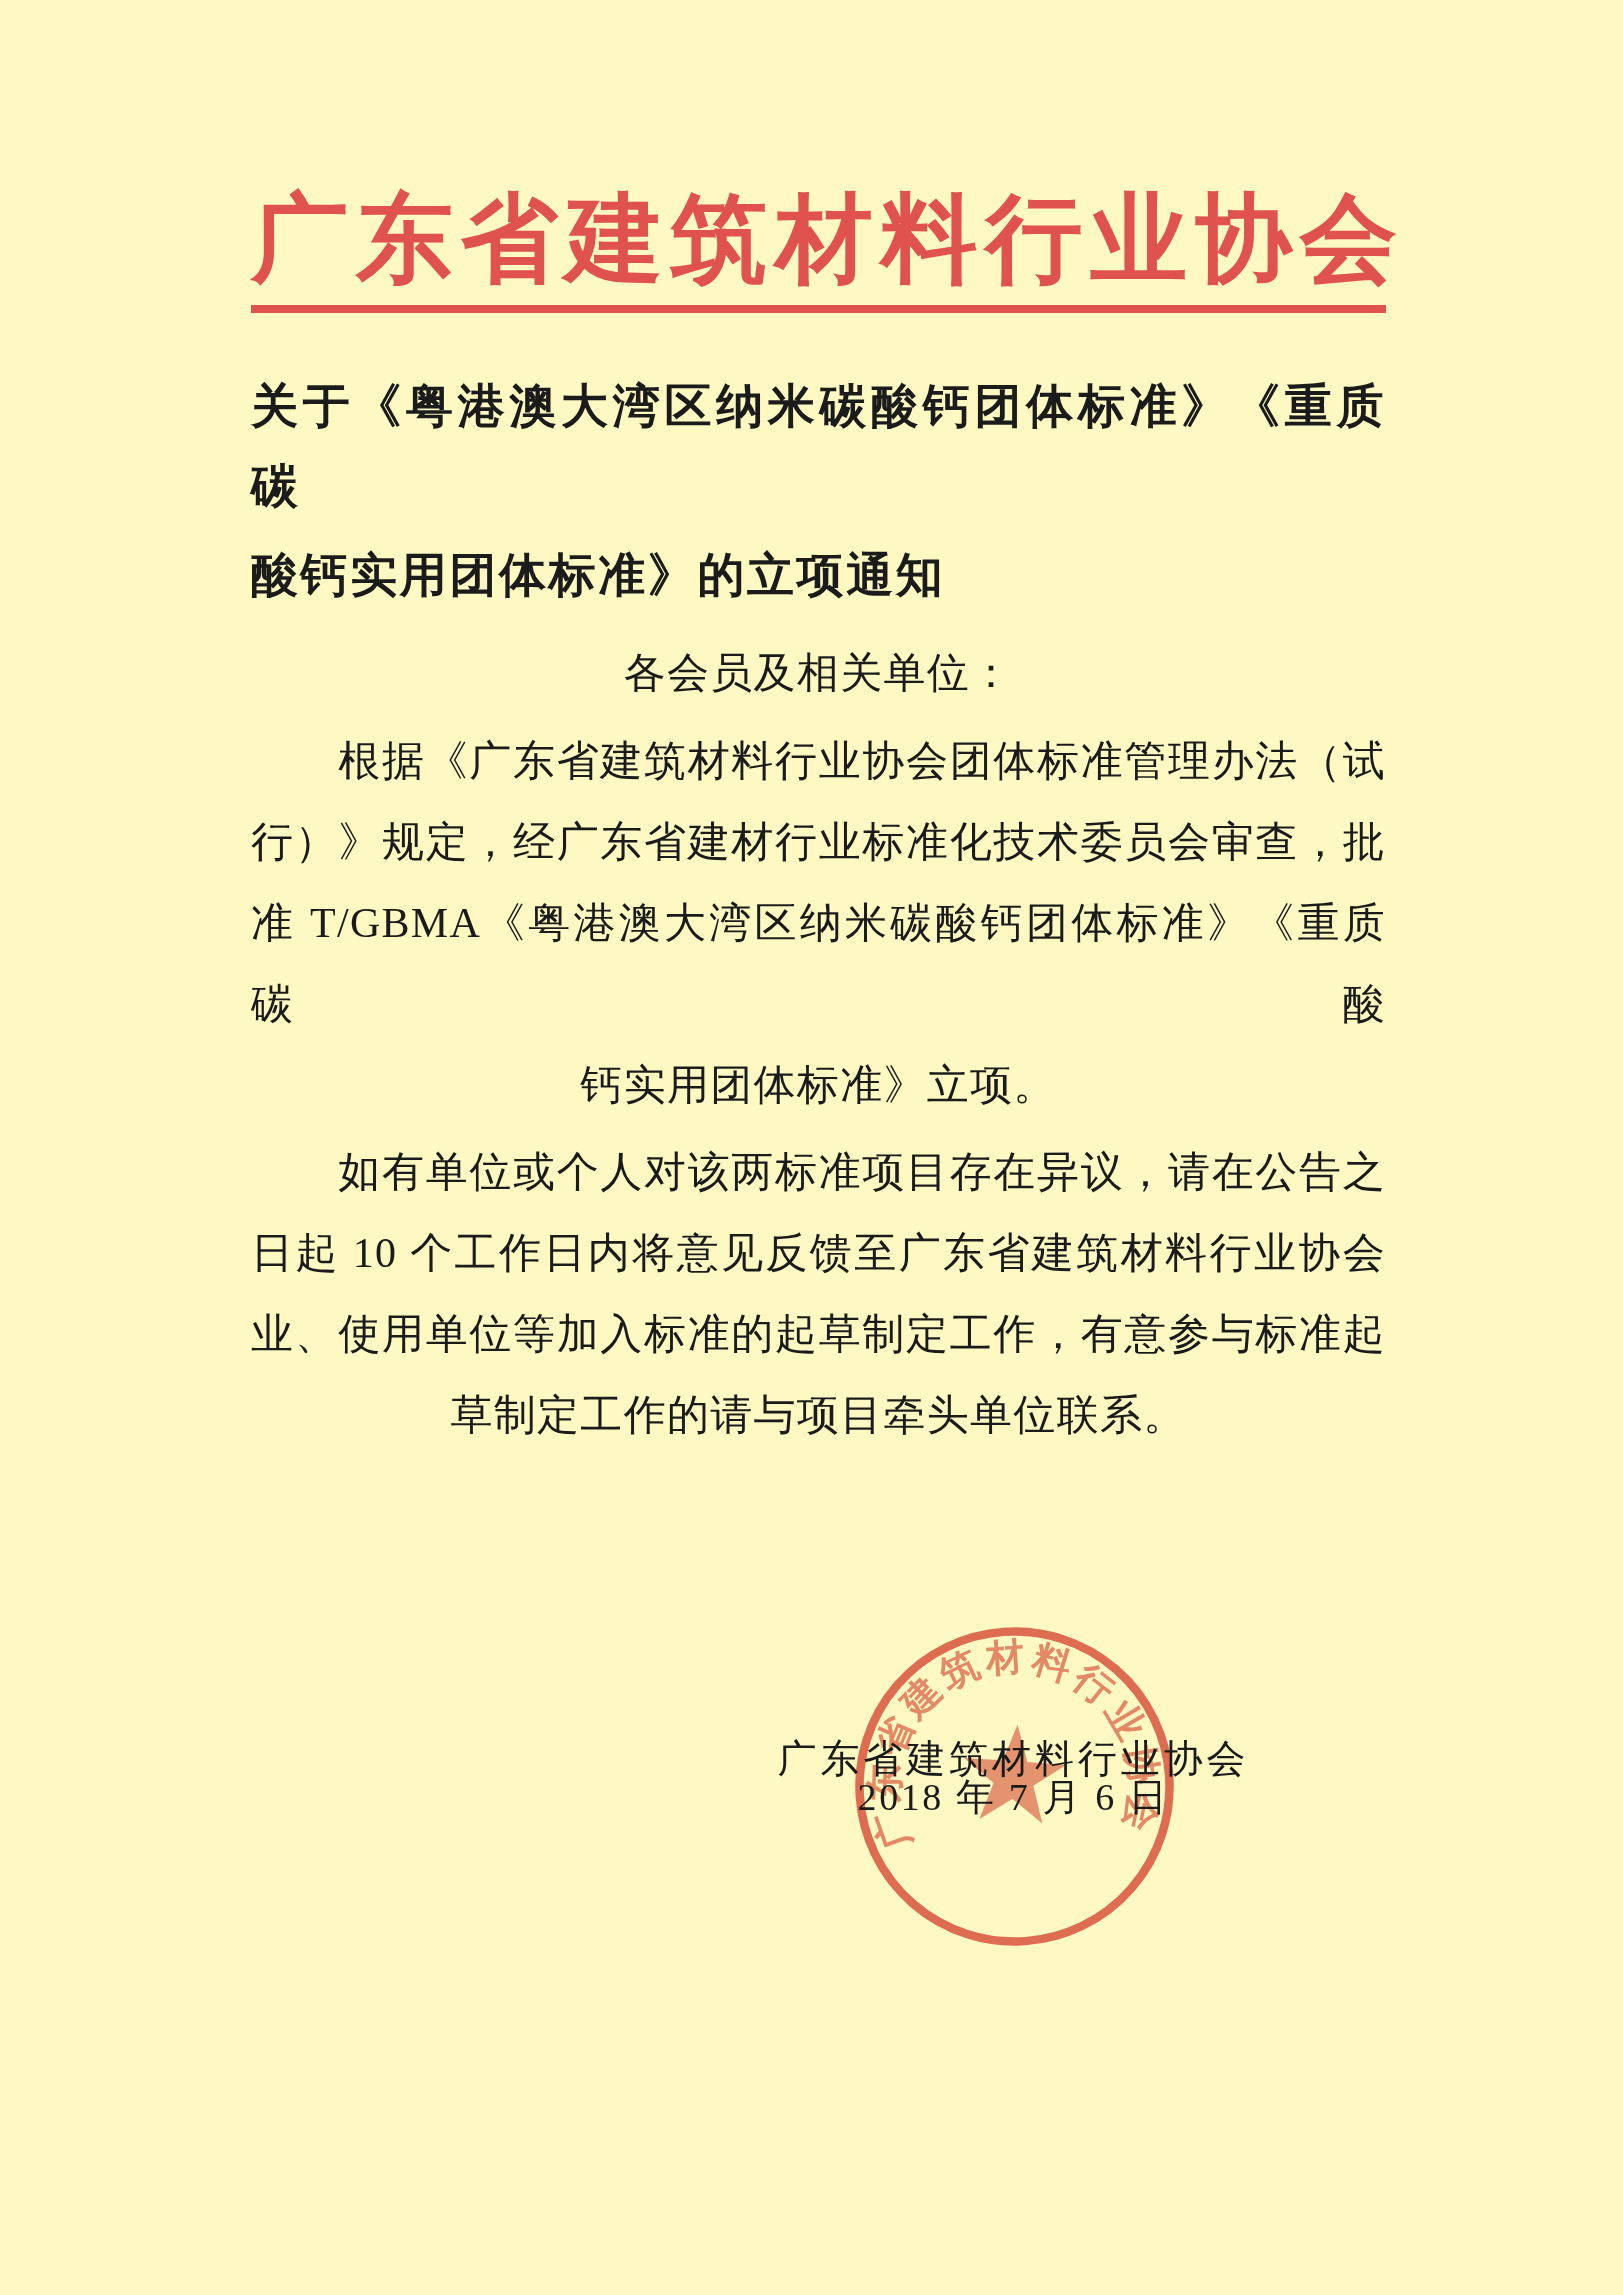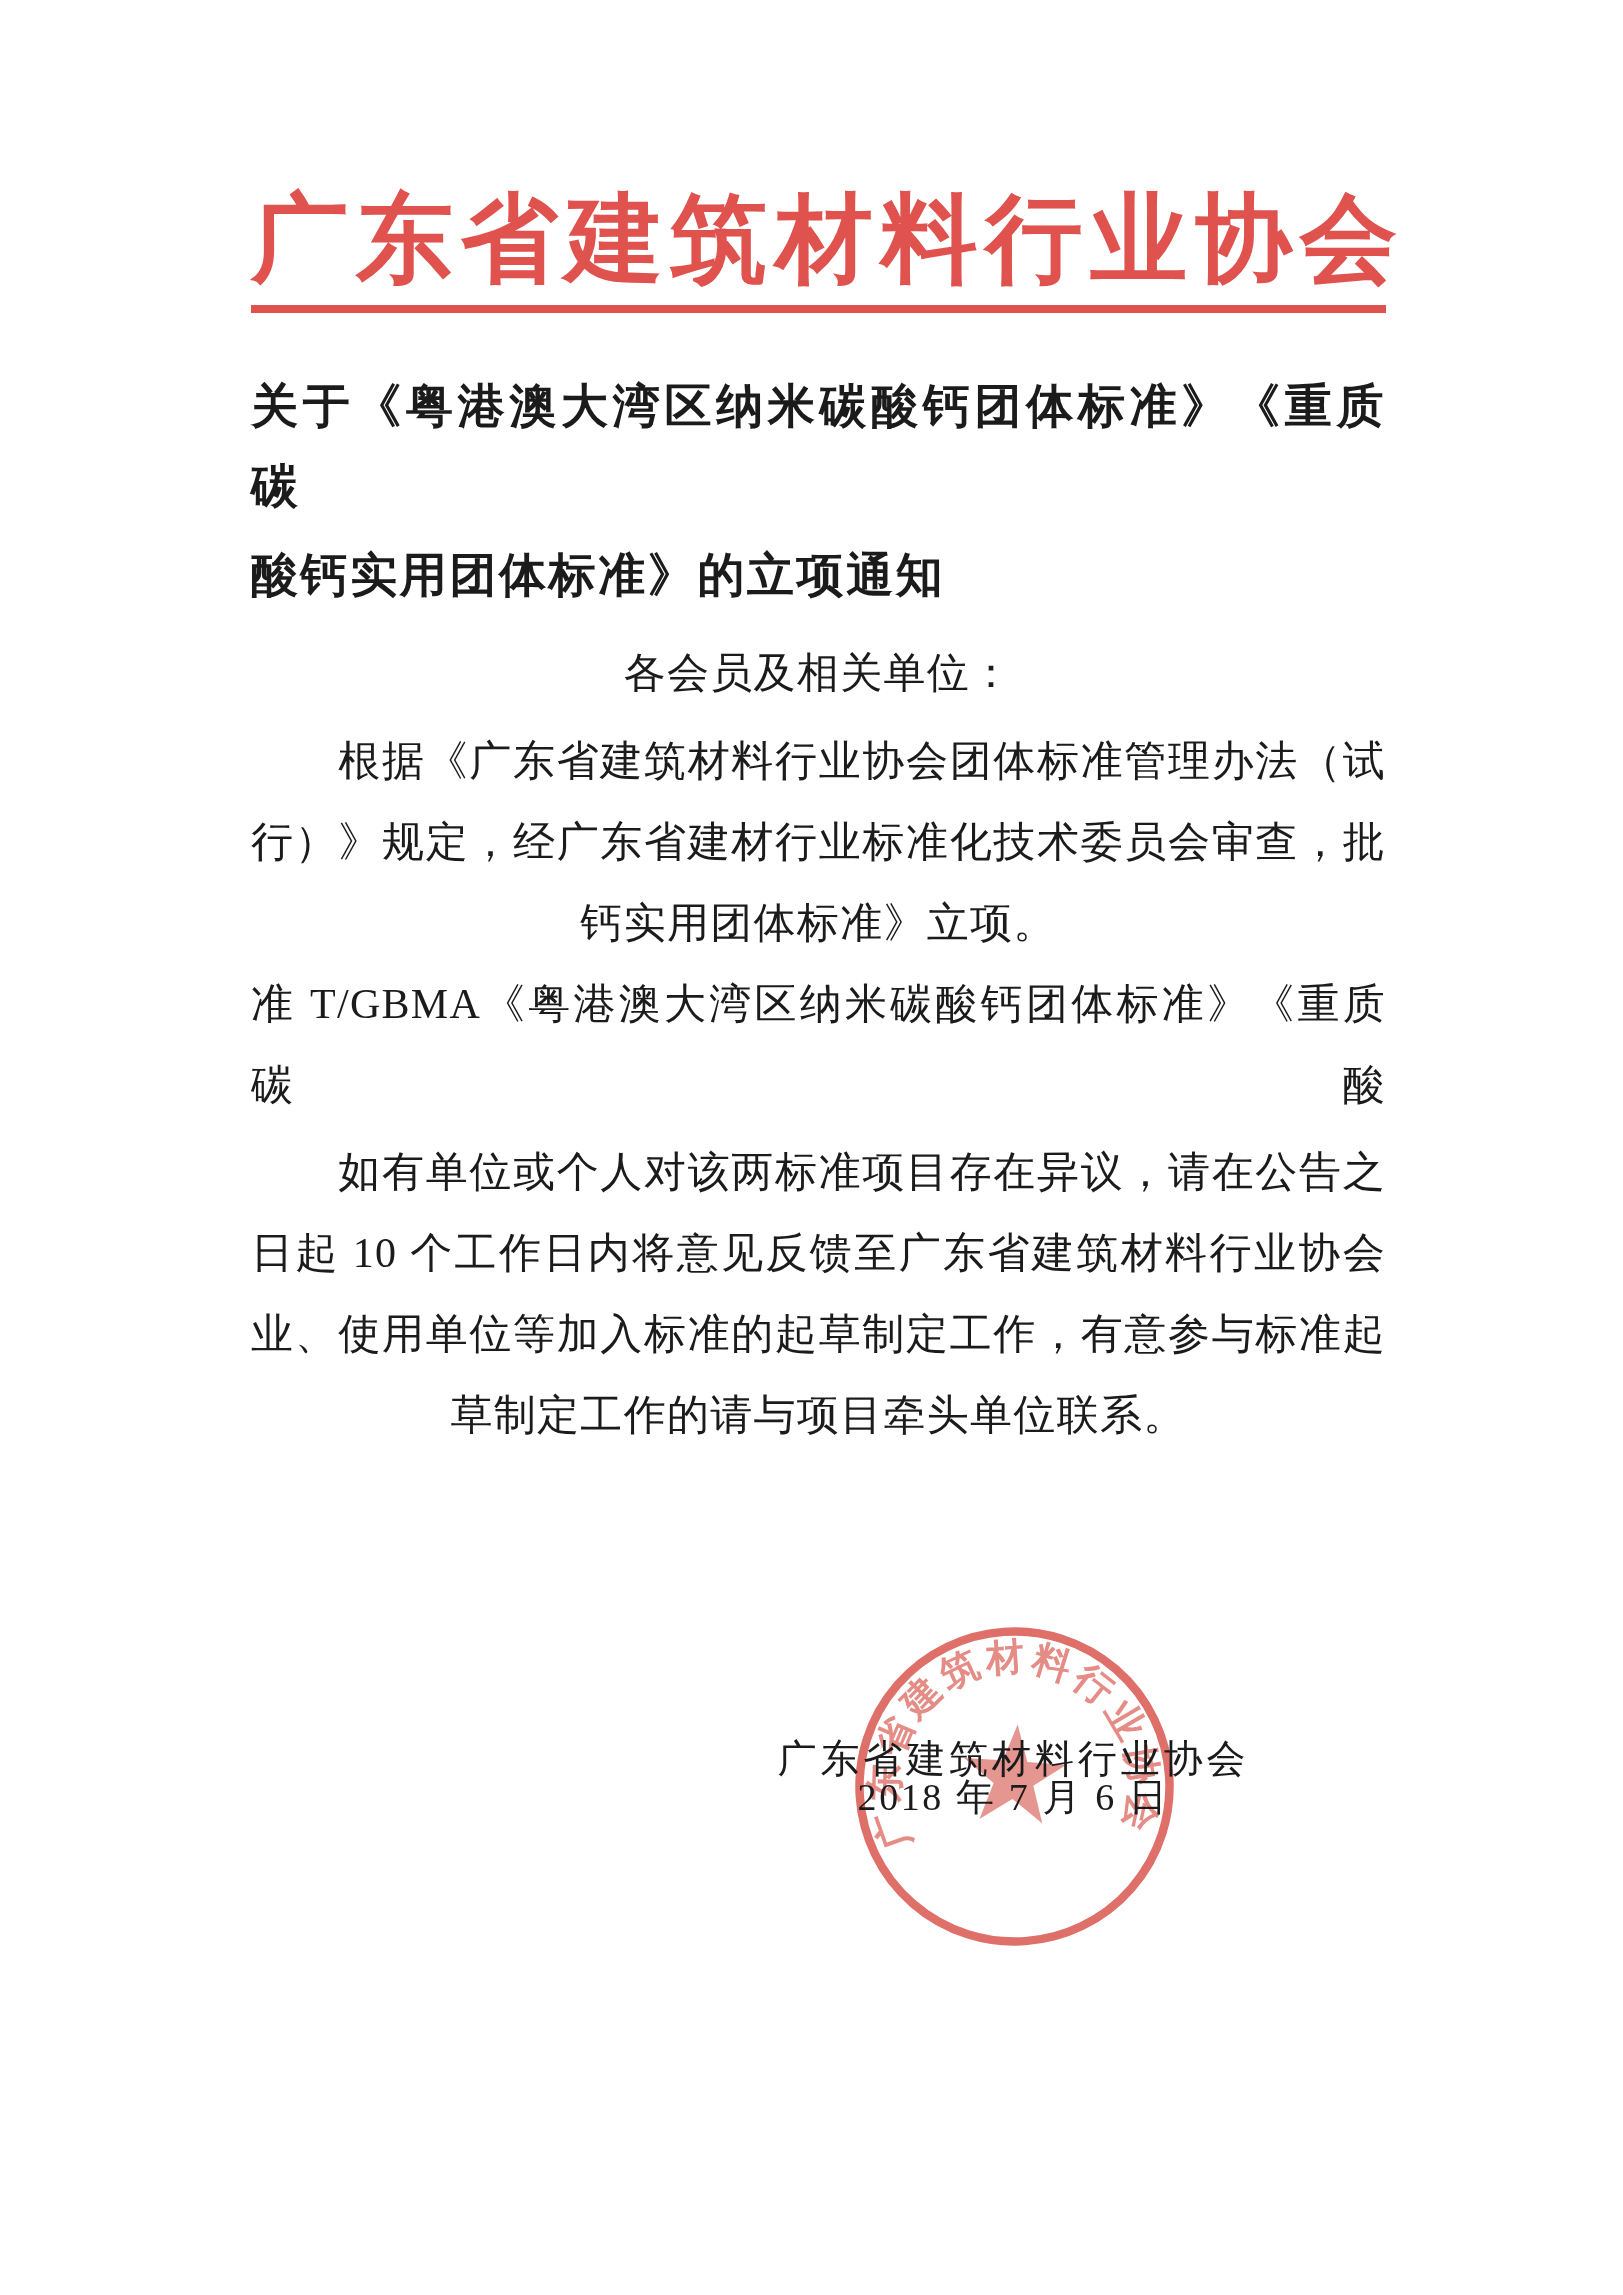--- a/index.html
+++ b/index.html
@@ -1,19 +1,19 @@
 <!DOCTYPE html>
 <html style="font-size:10.5px"><head>
 <meta charset="utf-8">
 <style>
   html,body{margin:0;padding:0;background:#9a9a9a;}
   .page{
     position:relative;
     width:1623px;height:2295px;
-    background:#ffffff;
+    background:#fef9c3;
     overflow:hidden;
     font-family:"Liberation Serif","DejaVu Serif",serif;
     color:#1b1b1b;
   }
   
   .letterhead{
     position:absolute;left:251px;top:178px;width:1135px;
   }
   .org-name{
     font-size:97px;line-height:124px;
@@ -87,22 +87,22 @@
     <div class="t1">关于《粤港澳大湾区纳米碳酸钙团体标准》《重质碳</div>
     <div class="t2">酸钙实用团体标准》的立项通知</div>
   </div>
 
   <div class="body-text">
     <div class="line">各会员及相关单位：</div>
 
     <div class="para">
       <div class="line full">　　根据《广东省建筑材料行业协会团体标准管理办法（试</div>
       <div class="line full">行）》规定，经广东省建材行业标准化技术委员会审查，批</div>
+      <div class="line full">准 T/GBMA《粤港澳大湾区纳米碳酸钙团体标准》《重质碳酸</div>
       <div class="line">钙实用团体标准》立项。</div>
-      <div class="line full">准 T/GBMA《粤港澳大湾区纳米碳酸钙团体标准》《重质碳酸</div>
     </div>
 
     <div class="para">
       <div class="line full">　　如有单位或个人对该两标准项目存在异议，请在公告之</div>
       <div class="line full">日起 10 个工作日内将意见反馈至广东省建筑材料行业协会</div>
       <div class="line full">业、使用单位等加入标准的起草制定工作，有意参与标准起</div>
       <div class="line">草制定工作的请与项目牵头单位联系。</div>
     </div>
 
   </div>

